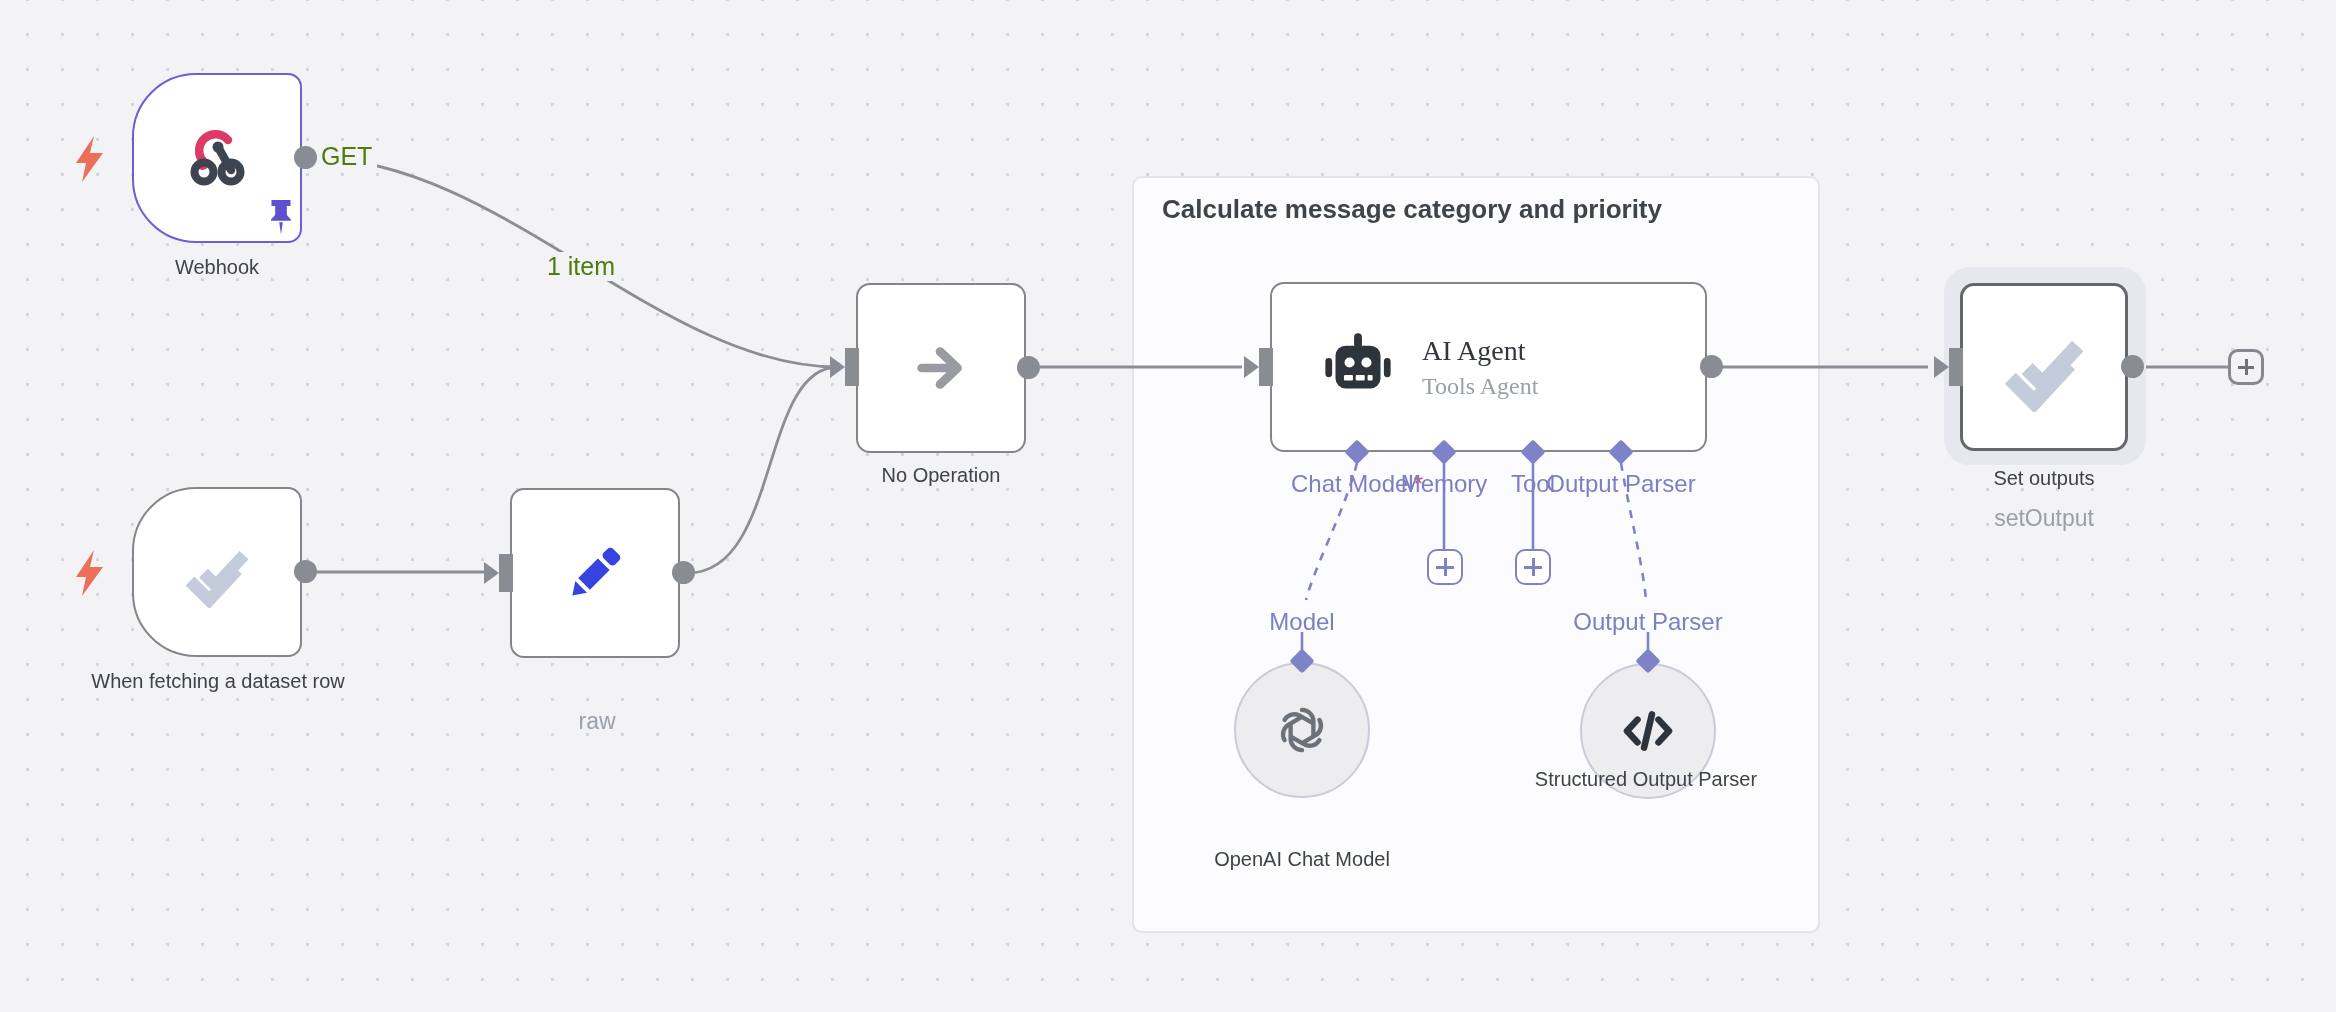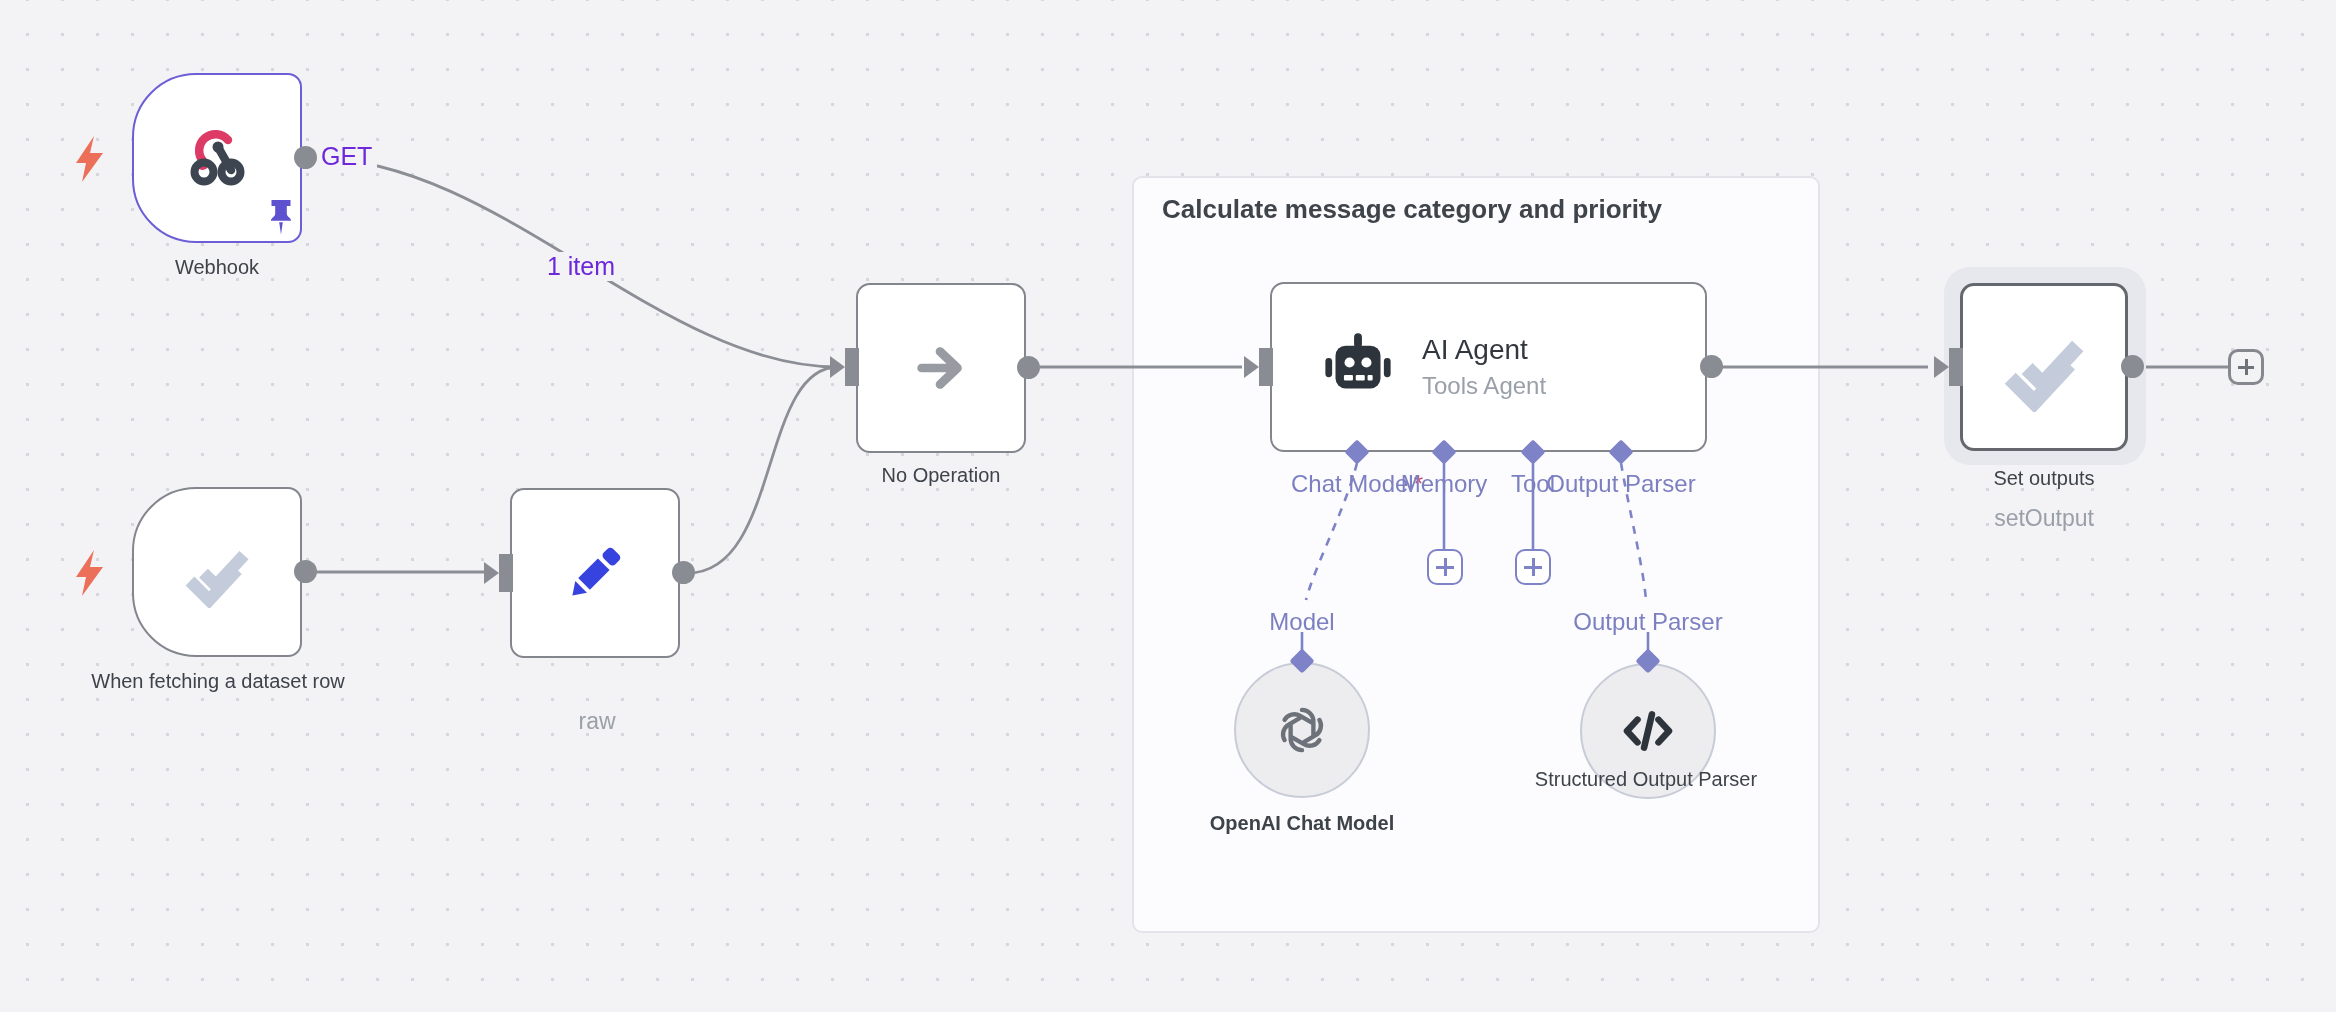--- a/index.html
+++ b/index.html
@@ -12,26 +12,26 @@
   }
   
   .group-box{position:absolute;left:1132px;top:176px;width:688px;height:757px;
     background:#fcfcfe;border:2px solid #e2e4ea;border-radius:10px;box-sizing:border-box;z-index:1;}
   .group-title{position:absolute;left:28px;top:16px;font-size:26px;font-weight:700;color:#3f444b;}
   
   svg.wires{position:absolute;left:0;top:0;z-index:2;}
   .wire{stroke:#8b8e94;stroke-width:2.8;fill:none;}
   .pwire{stroke:#7e82c6;stroke-width:2.6;fill:none;}
   .pwire.dashed{stroke-dasharray:8 8;}
-  .wire-label{position:absolute;z-index:3;background:#f3f3f6;color:#6d28d9;font-size:25px;padding:0 5px;white-space:nowrap;}
+  .wire-label{position:absolute;z-index:3;background:#f3f3f6;color:#4d7c0f;font-size:25px;padding:0 5px;white-space:nowrap;}
   
   .node{position:absolute;background:#ffffff;border:2.5px solid #83868d;box-sizing:border-box;
     display:flex;align-items:center;justify-content:center;z-index:4;}
   .node.trigger{border-radius:64px 14px 14px 64px;}
-  .node.square{border-radius:14px;}
+  .node.square{border-radius:14px;font-family:Liberation Serif, serif;}
   .node.selected{border-color:#6b5ed6;}
   .node.wide{justify-content:flex-start;}
   .halo{position:absolute;left:1944px;top:267px;width:202px;height:198px;background:#e6e8ee;border-radius:26px;z-index:3;}
   .set-node{border-width:3px;border-color:#64686e;}
   .circle-node{position:absolute;width:136px;height:136px;border-radius:50%;background:#ededf0;
     border:2px solid #c8ccd7;box-sizing:border-box;display:flex;align-items:center;justify-content:center;z-index:4;}
   
   .out-dot{position:absolute;width:23px;height:23px;border-radius:50%;background:#898d93;z-index:5;}
   .in-port{position:absolute;display:flex;align-items:center;z-index:5;}
   .in-tri{width:0;height:0;border-top:11px solid transparent;border-bottom:11px solid transparent;border-left:15px solid #898d93;}
@@ -186,21 +186,21 @@
         <path d="M32 9 a 13 13 0 0 1 13 13 v 15"></path>
         <path d="M32 9 a 13 13 0 0 1 13 13 v 15" transform="rotate(60 32 32)"></path>
         <path d="M32 9 a 13 13 0 0 1 13 13 v 15" transform="rotate(120 32 32)"></path>
         <path d="M32 9 a 13 13 0 0 1 13 13 v 15" transform="rotate(180 32 32)"></path>
         <path d="M32 9 a 13 13 0 0 1 13 13 v 15" transform="rotate(240 32 32)"></path>
         <path d="M32 9 a 13 13 0 0 1 13 13 v 15" transform="rotate(300 32 32)"></path>
       </g>
     </svg>
   </div>
   <div class="diamond" style="left:1293px;top:652px;"></div>
-  <div class="node-label" style="left:1302px;top:810px;font-weight:bold;">OpenAI Chat Model</div>
+  <div class="node-label" style="left:1302px;top:846px;">OpenAI Chat Model</div>
 
   <div class="port-label" style="left:1648px;top:608px;">Output Parser</div>
   <div class="circle-node" style="left:1580px;top:663px;">
     <svg width="56" height="56" viewBox="0 0 64 64">
       <g stroke="#2e343b" stroke-width="7.5" fill="none" stroke-linecap="round" stroke-linejoin="round">
         <path d="M20 19 L8 32 L20 45"></path>
         <path d="M44 19 L56 32 L44 45"></path>
         <path d="M36.5 13 L27.5 51"></path>
       </g>
     </svg>

